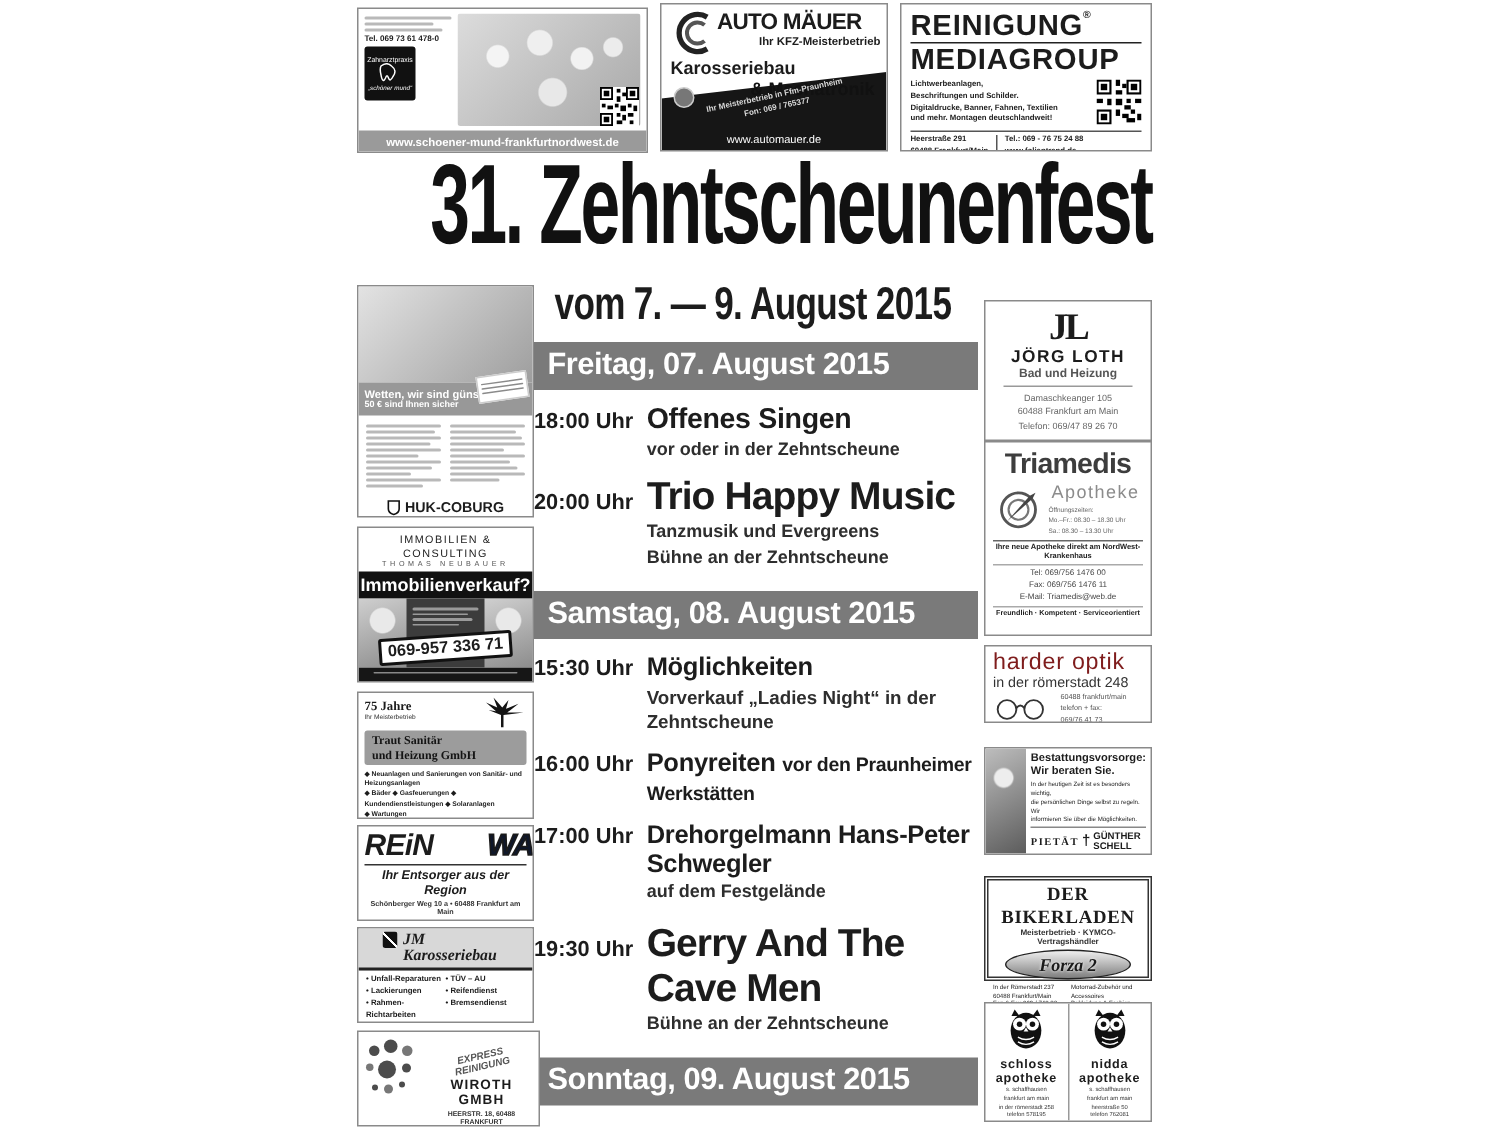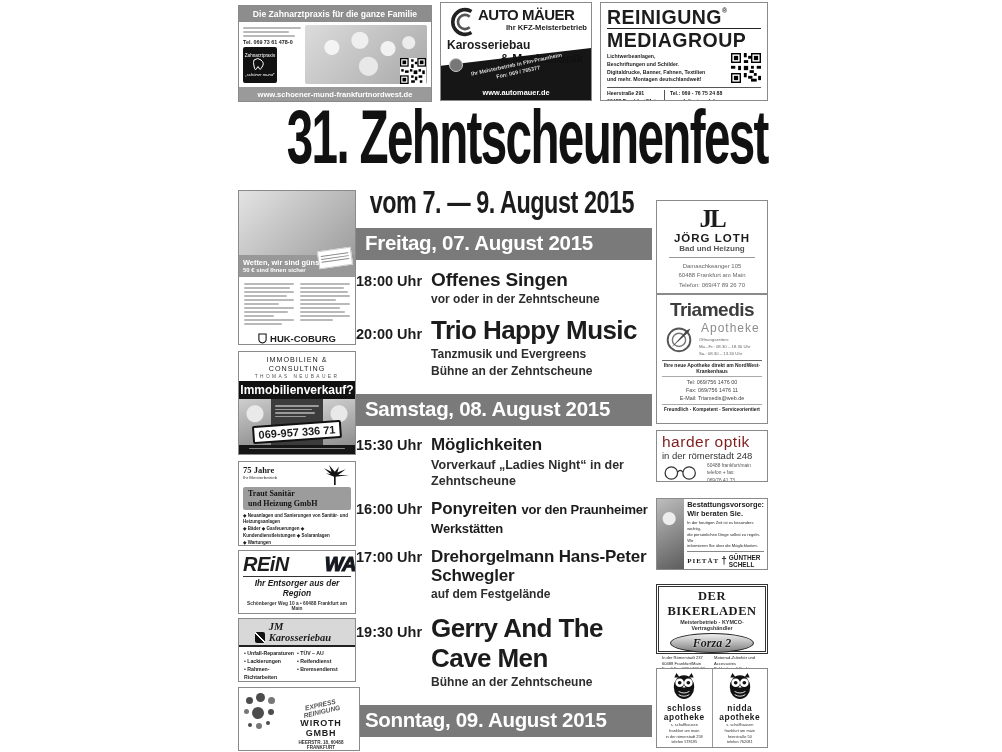--- a/index.html
+++ b/index.html
@@ -37,21 +37,21 @@
   .auto-top { display:flex; padding:4px 4px 0 4px; gap:3px; align-items:flex-start; }
   .auto-name { font-size:15px; font-weight:bold; letter-spacing:-0.5px; line-height:1; }
   .auto-tag { font-size:7.6px; font-weight:bold; text-align:right; margin-top:1px; }
   .auto-l1 { font-size:12px; font-weight:bold; padding-left:6px; margin-top:1px; }
   .auto-l2 { font-size:12px; font-weight:bold; text-align:right; padding-right:8px; position:relative; z-index:2; color:#111; }
   .auto-black { position:absolute; left:0; bottom:0; width:100%; height:52px;
                 background:#161616; clip-path:polygon(0 34%, 100% 0, 100% 100%, 0 100%); }
   .auto-diag { position:absolute; left:30px; bottom:24px; transform:rotate(-12deg); color:#d8d8d8;
                font-size:5.4px; font-weight:bold; text-align:center; line-height:1.5; z-index:2; }
   .auto-web { position:absolute; left:0; bottom:3px; width:100%; text-align:center; color:#fff;
-              font-size:7.4px; font-weight:bold; z-index:2; }
+              font-size:7.4px; font-weight:normal; z-index:2; }
   .auto-badge { position:absolute; left:8px; bottom:28px; width:14px; height:14px; border-radius:50%;
                 background:#777; border:1px solid #ccc; z-index:2; }
 
   .ad-main { width:168px; height:99px; padding:4px 6px; }
   .main-name { font-size:19.5px; font-weight:bold; letter-spacing:0.5px; line-height:1.05; position:relative; }
   .main-name .reg { font-size:7px; position:absolute; top:0; }
   .main-rule { height:1px; background:#222; margin:1px 0; }
   .main-body { display:flex; margin-top:2px; }
   .main-desc { flex:1; font-size:5.2px; font-weight:bold; line-height:1.5; color:#222; }
   .main-foot { display:flex; border-top:1px solid #555; margin-top:3px; padding-top:2px;
@@ -118,21 +118,21 @@
                 font-family:"Liberation Serif", serif; padding:2px 5px; border-radius:2px; margin-top:2px; line-height:1.2; }
   .traut-b { font-size:4.5px; font-weight:bold; margin-top:2.5px; line-height:1.5; }
   .traut-tree { width:34px; height:20px; }
   .ad-rein { height:64px; margin-top:4px; padding:3px 4px; text-align:center; }
   .rein-logo { font-size:20px; font-weight:bold; font-style:italic; letter-spacing:-0.5px; line-height:1.05; }
   .rein-logo .w { color:#0f172a;margin-left:36px; -webkit-text-stroke:1.1px #1a1a1a; }
   .rein-tag { font-size:8.4px; font-weight:bold; font-style:italic; border-top:1px solid #333;
               padding-top:1px; margin-top:1px; }
   .rein-l { font-size:4.8px; font-weight:bold; color:#333; margin-top:2.5px; }
   .ad-jm { height:64px; margin-top:4px; }
-  .jm-head { background:#d8d8d8; display:flex; align-items:flex-end; gap:4px; padding:2px 16px;
+  .jm-head { background:#d8d8d8; display:flex; align-items:flex-start; gap:4px; padding:2px 16px;
              border-bottom:2px solid #222; }
   .jm-logo { width:11px; height:11px; background:#111; border-radius:2px;
              background-image:linear-gradient(45deg, rgba(0,0,0,0) 45%, #fff 45%, #fff 55%, rgba(0,0,0,0) 55%); }
   .jm-name { font-size:10.5px; font-weight:bold; font-style:italic; font-family:"Liberation Serif", serif; }
   .jm-cols { display:flex; padding:2px 5px; }
   .jm-cols > div { flex:1; font-size:5.2px; font-weight:bold; line-height:1.55; }
   .jm-tel { text-align:center; font-size:9.5px; font-weight:bold; color:#222;
             border-top:5px solid #f9a8d4; margin:1px 5px 0 5px; padding-top:1px; }
   .ad-wiroth { height:64px; margin-top:5px; width:122px; padding:3px; }
   .wir-flex { display:flex; height:100%; }
@@ -197,21 +197,20 @@
   .apo-l { font-size:3.9px; color:#333; line-height:1.45; }
 </style>
 </head>
 <body>
 
 <div class="poster">
 
   <div class="top-ads">
 
     <div class="ad ad-zahn">
-      <div class="zahn-banner">Die Zahnarztpraxis für die ganze Familie</div>
       <div class="zahn-mid">
         <div class="zahn-left">
           <div class="fpl"></div>
           <div class="fpl" style="width:80%"></div>
           <div class="fpl" style="width:90%"></div>
           <div class="tel">Tel. 069 73 61 478-0</div>
           <div class="zahn-logo">
             <span class="l1">Zahnarztpraxis</span>
             <svg width="18" height="14" viewBox="0 0 18 14">
               <path d="M3 2 q4 -3 7 0 q4 3 1 7 q-2 4 -3 1 q-1 -3 -2 0 q-2 4 -3 -2 q-1 -4 0 -6z" fill="none" stroke="#fff" stroke-width="1"></path>

